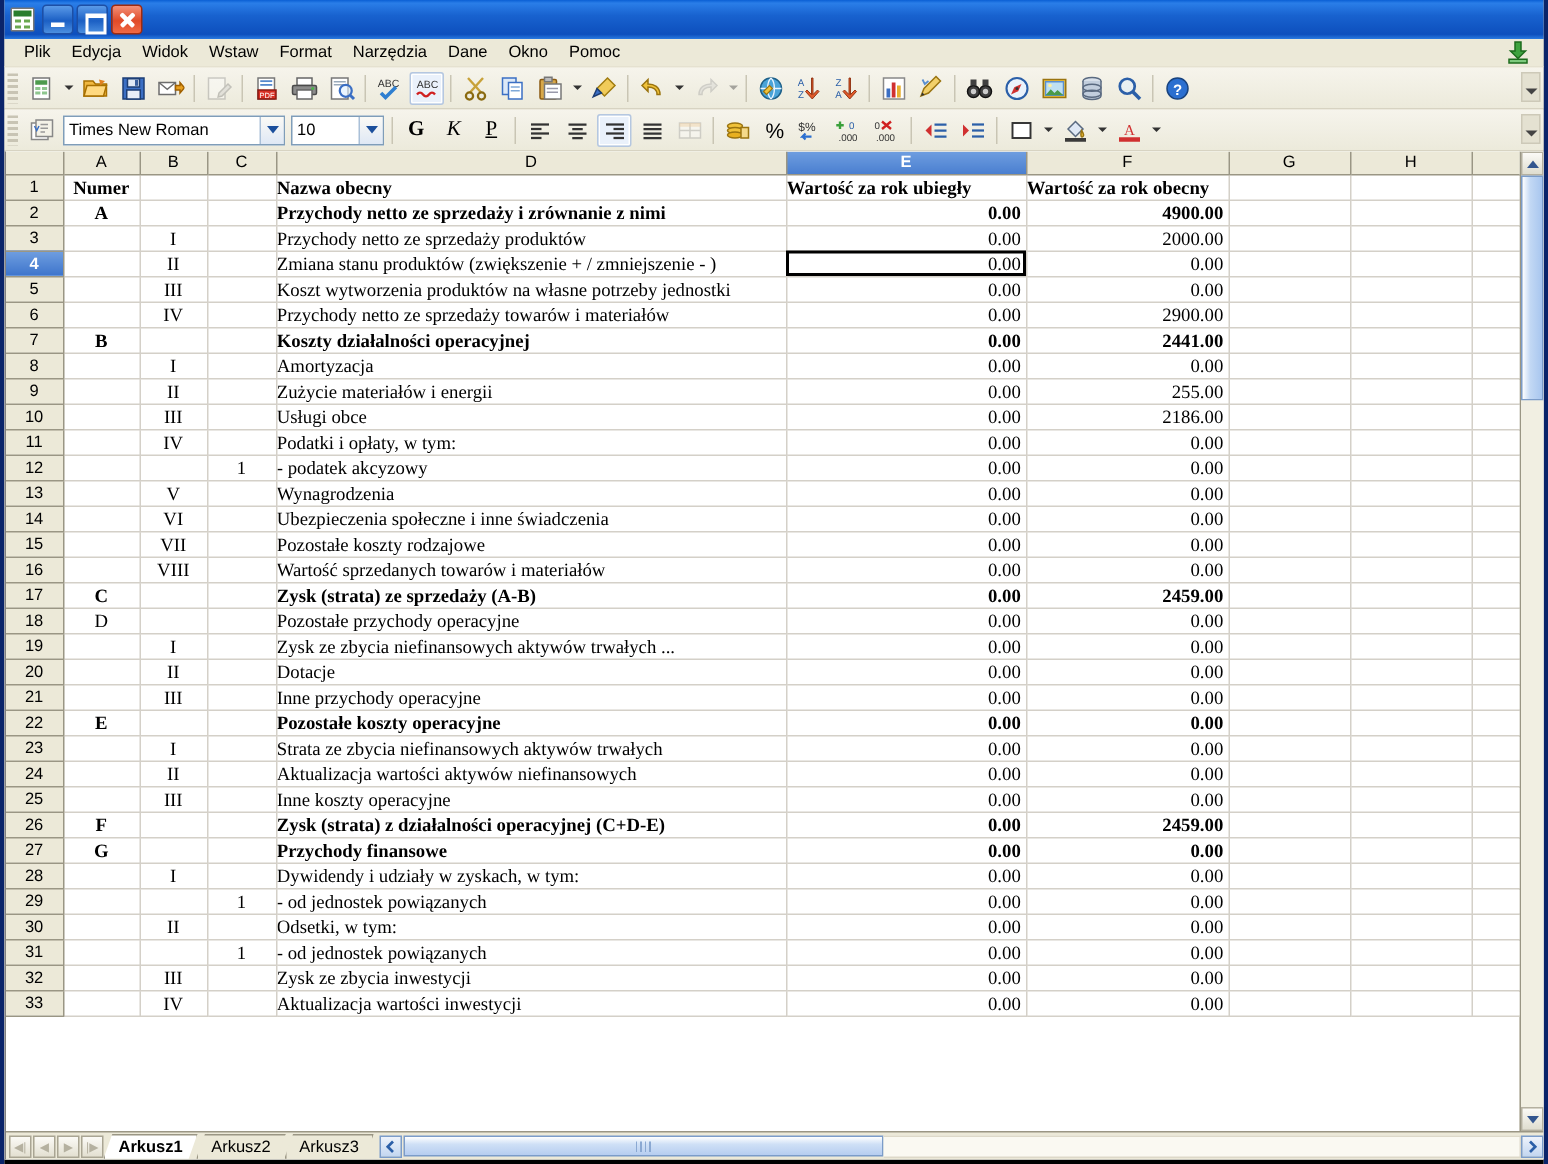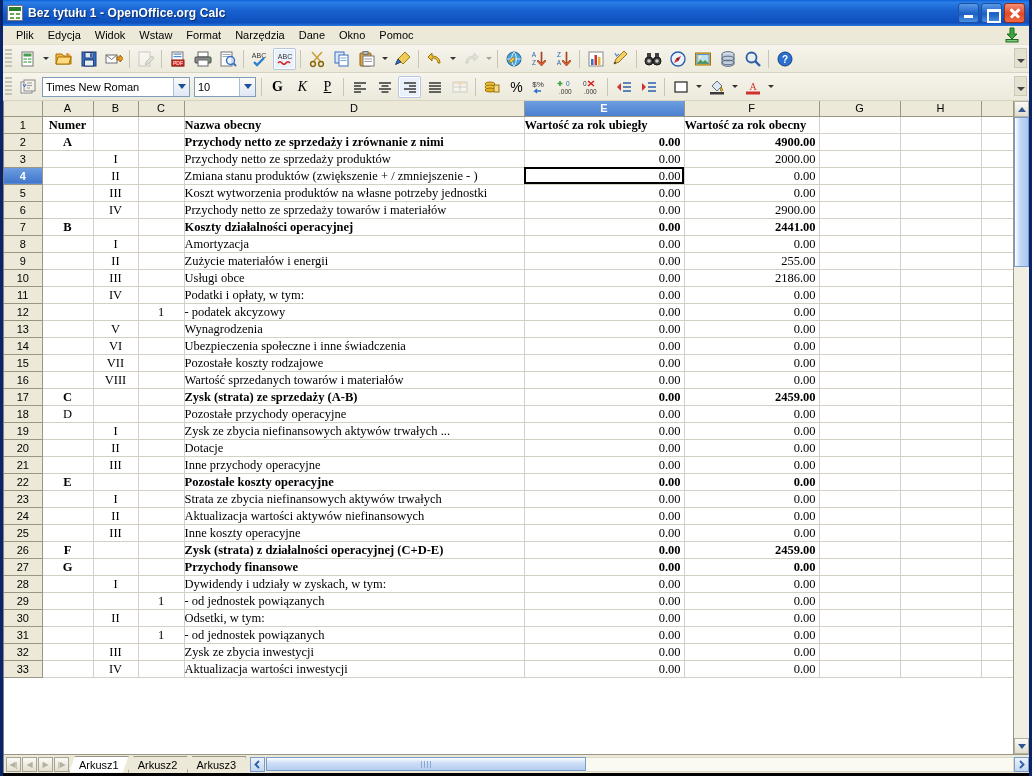--- a/index.html
+++ b/index.html
@@ -240,21 +240,21 @@
   }
   .navbtn.dis { color:#b5b1a0; }
   .sheettab {
     height:17px; padding:0 9px 0 9px; font-size:11px;
     display:flex; align-items:center; cursor:pointer;
     background:#ece9d8; border:1px solid #9a9684; border-bottom:none;
     margin-left:-1px;
     clip-path: polygon(6px 0, 100% 0, calc(100% - 6px) 100%, 0 100%);
     color:#000;
   }
-  .sheettab.act { background:#fff; font-weight:normal; }
+  .sheettab.act { background:#fff; font-weight:bold; }
   .hscrollwrap { flex:1 1 auto; display:flex; align-items:center; height:17px; margin-left:4px;}
   .hsbtn {
     width:15px; height:15px; background:linear-gradient(to bottom,#eef3fb,#c2d6f0);
     border:1px solid #7b9cc9; display:flex; align-items:center; justify-content:center;
     cursor:pointer;
   }
   .hthumb {
     flex:0 0 320px; height:14px; margin-left:1px;
     background:linear-gradient(to bottom,#ffffff,#cfe0f6 40%,#b6cdf0);
     border:1px solid #7b9cc9; display:flex; align-items:center; justify-content:center;
@@ -289,21 +289,20 @@
   .footer-black { height:3px; background:#000; flex:0 0 3px;}
   svg { display:block; }
 </style>
 </head>
 <body>
 
 <div id="app">
 
   <div class="titlebar">
     <div class="tb-icon"></div>
-    <div class="title-text">Bez tytułu 1 - OpenOffice.org Calc</div>
     <div class="winbtns">
       <div class="winbtn min"></div>
       <div class="winbtn max"></div>
       <div class="winbtn close"></div>
     </div>
   </div>
 
   <div class="menubar">
     <div class="menuitem">Plik</div>
     <div class="menuitem">Edycja</div>

